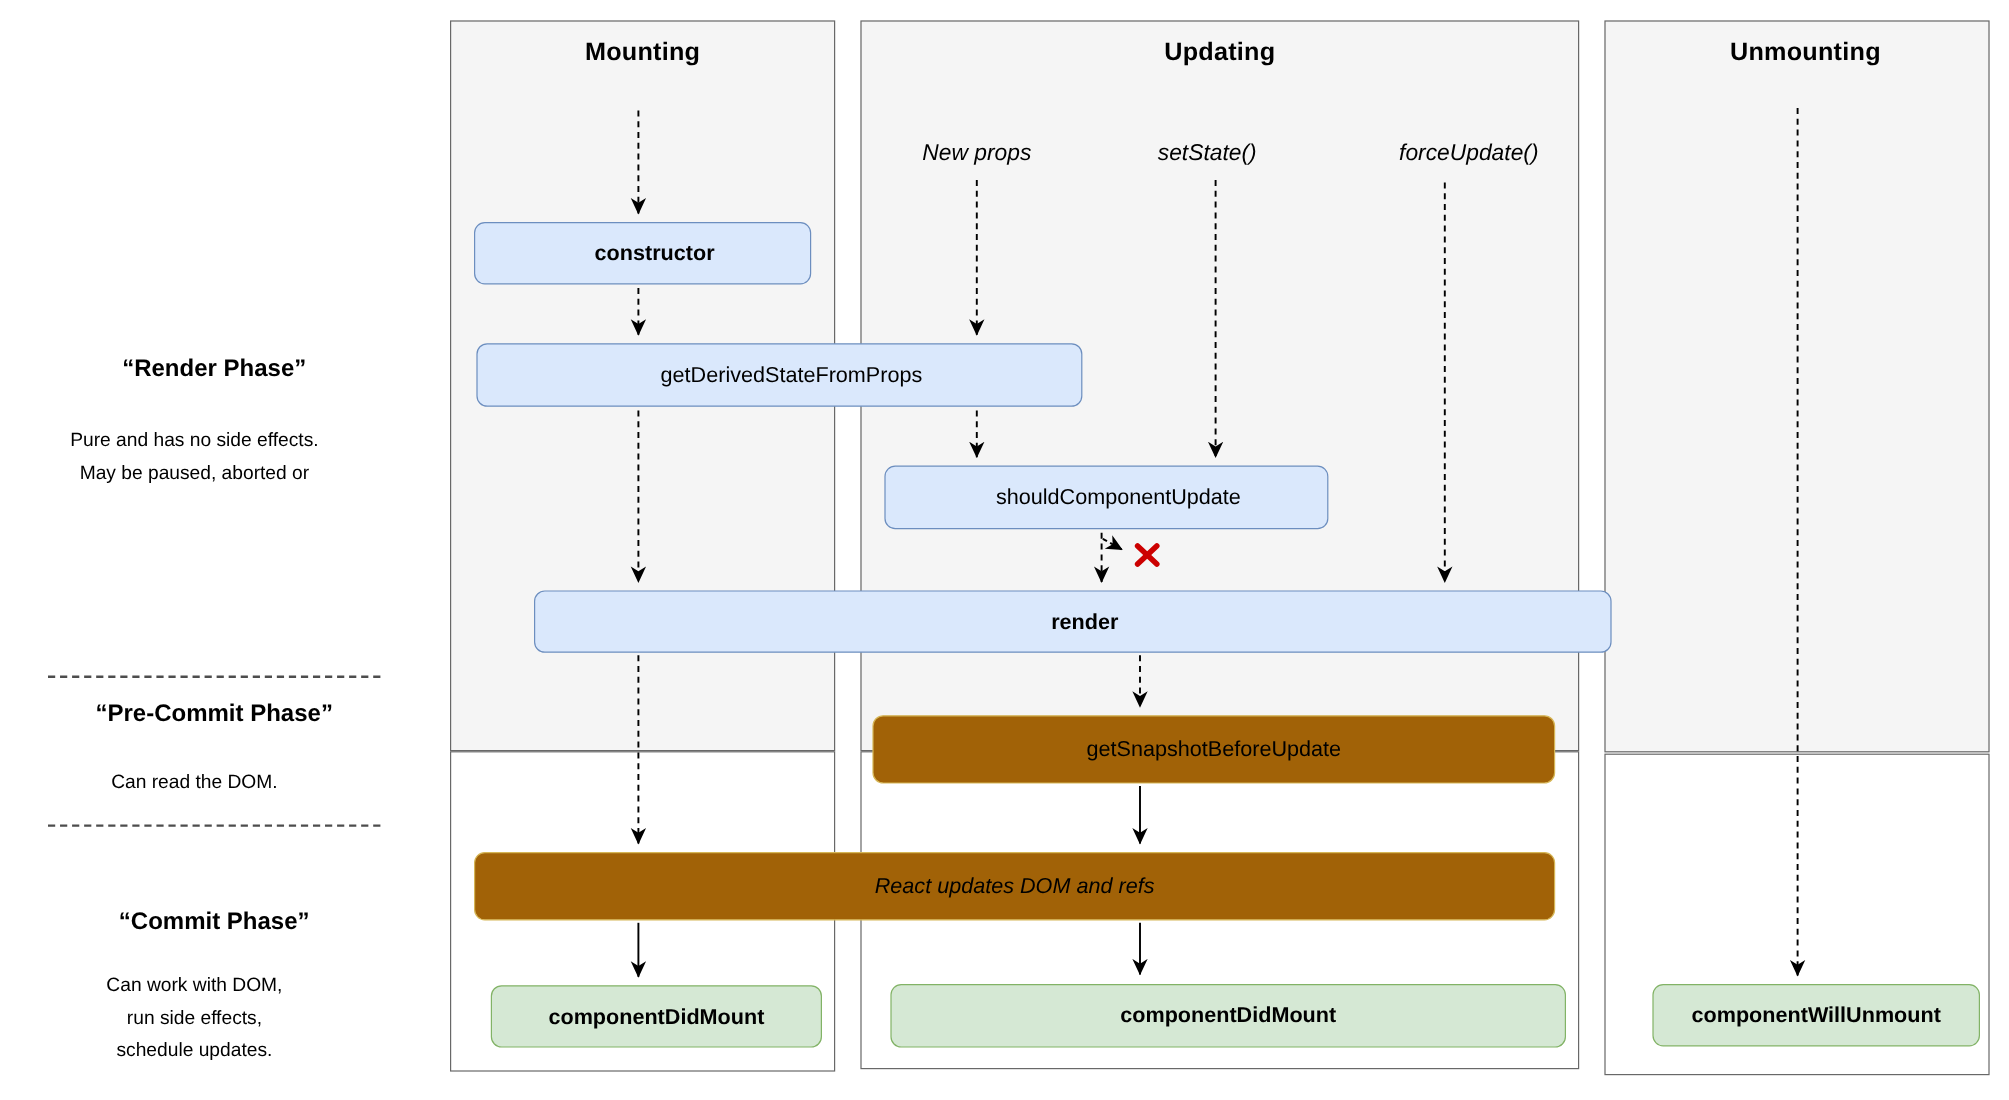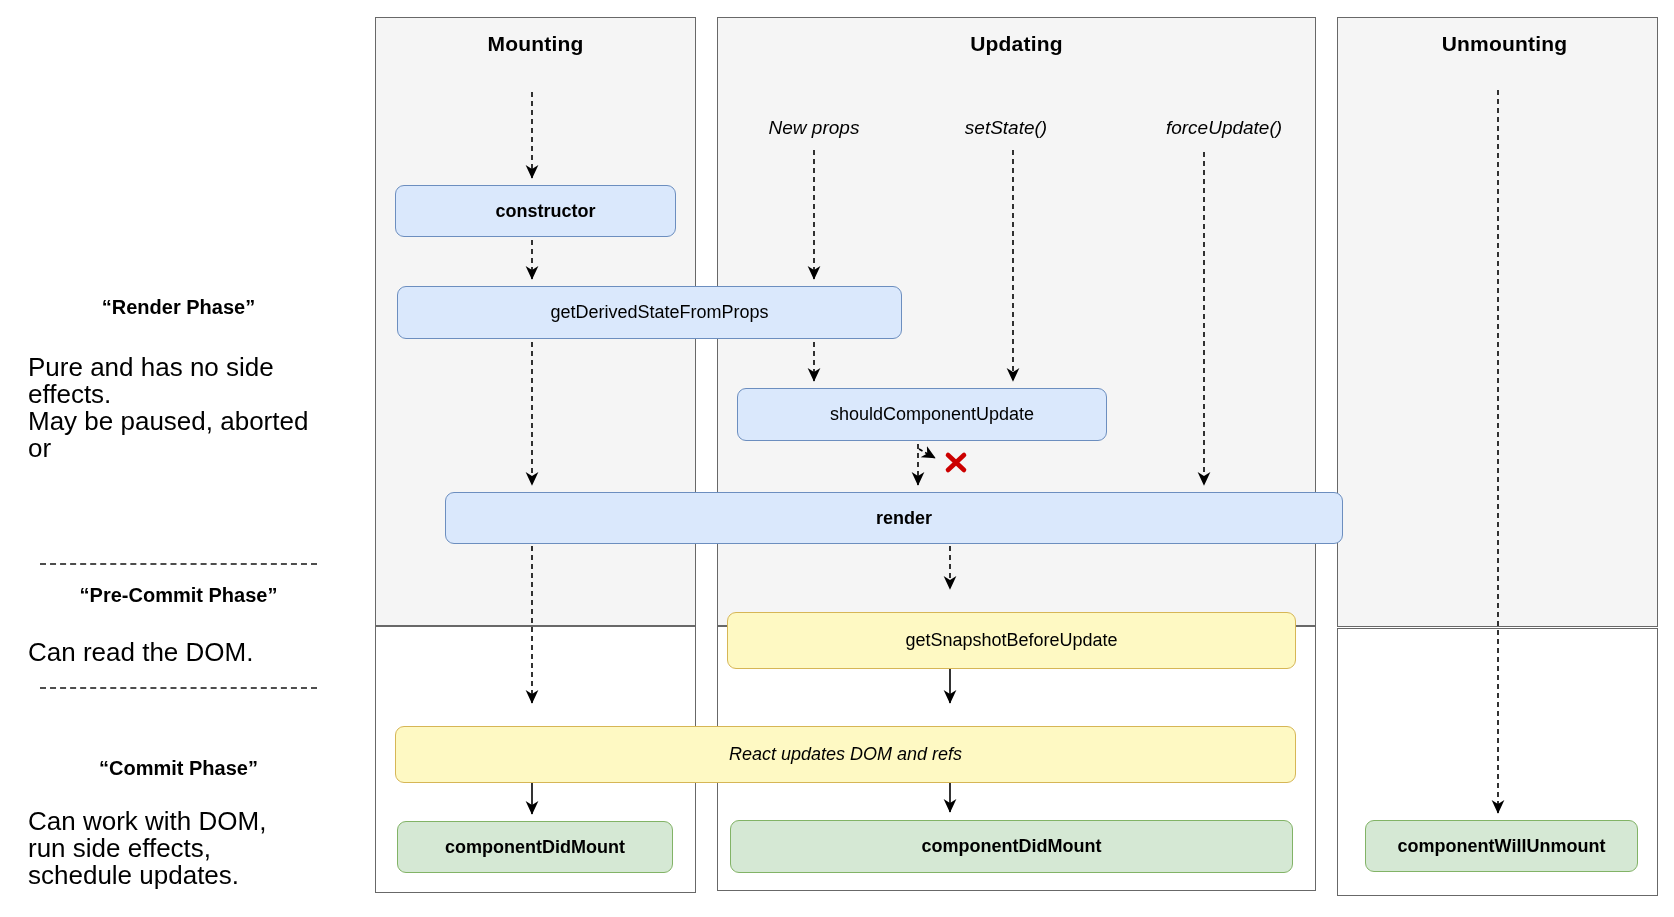--- a/index.html
+++ b/index.html
@@ -12,30 +12,30 @@
   .col-title{position:absolute;text-align:center;font-size:21px;font-weight:bold;letter-spacing:.2px;}
 
   
   .trigger{position:absolute;transform:translateX(-50%);font-size:19px;font-style:italic;white-space:nowrap;}
 
   
   .node{position:absolute;box-sizing:border-box;border:1px solid;border-radius:9px;
         display:flex;align-items:center;justify-content:center;
         font-size:18px;white-space:nowrap;z-index:3;}
   .node.blue  {background:#dae8fc;border-color:#6c8ebf;padding-left:20px;}
-  .node.yellow{background:#fef9c3;border-color:#d6b656;margin-top:16px;}
-  .node.green {background:#d5e8d4;border-color:#82b366;}
+  .node.yellow{background:#a16207;border-color:#d6b656;}
+  .node.green {background:#d5e8d4;border-color:#82b366;margin-left:12px;}
   .bold{font-weight:bold;}
   .italic{font-style:italic;}
 
   
   .phase-title{position:absolute;left:40px;width:277px;text-align:center;
                font-size:20px;font-weight:bold;white-space:nowrap;}
-  .phase-desc{position:absolute;left:28px;width:300px;
-              font-size:26px;line-height:27px;}
+  .phase-desc{position:absolute;left:12px;width:300px;text-align:center;
+              font-size:16px;line-height:27px;}
   .dashed-sep{position:absolute;left:40px;width:277px;height:0;
               border-top:2px dashed #4d4d4d;}
 
   svg.overlay{position:absolute;left:0;top:0;z-index:2;pointer-events:none;}
 </style>
 </head>
 <body>
 
 <div class="col" style="left:375px;top:17px;width:321px;height:609px;"></div>
 <div class="col white" style="left:375px;top:626px;width:321px;height:267px;"></div>

